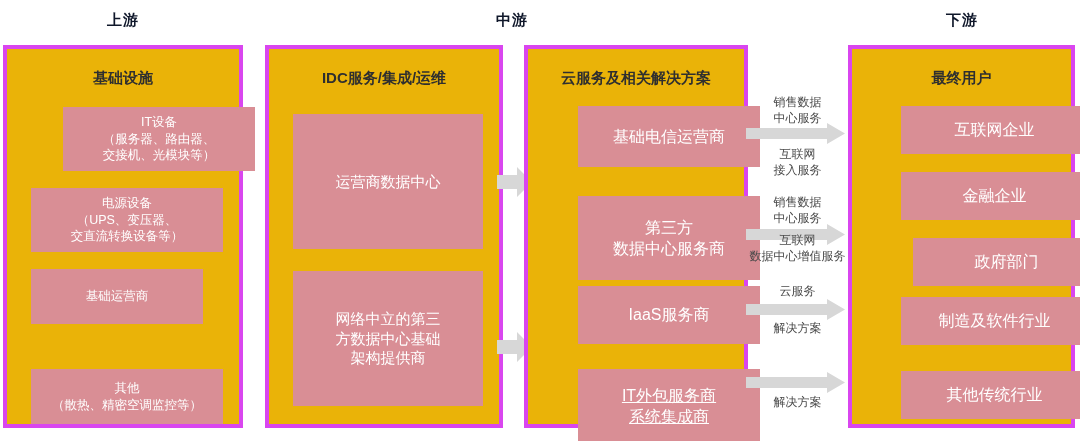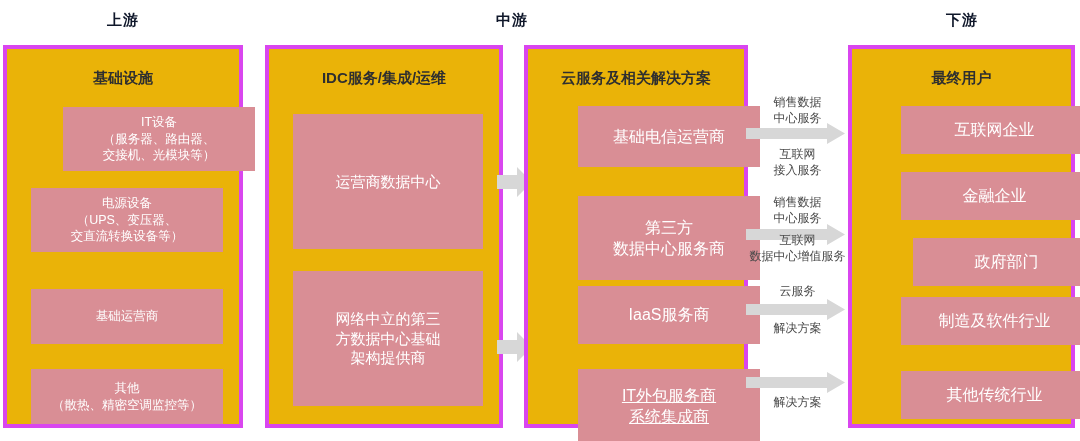--- a/index.html
+++ b/index.html
@@ -92,21 +92,21 @@
     <div class="panel-title" style="top:20px;">基础设施</div>
 
     <div class="pbox sm" style="left:24px; top:58px; width:192px; height:64px;margin-left:32px;">IT设备
 （服务器、路由器、
 交接机、光模块等）</div>
 
     <div class="pbox sm" style="left:24px; top:139px; width:192px; height:64px;">电源设备
 （UPS、变压器、
 交直流转换设备等）</div>
 
-    <div class="pbox sm" style="left:24px; top:220px; width:192px; height:55px;margin-top:20px;">基础运营商</div>
+    <div class="pbox sm" style="left:24px; top:220px; width:172px; height:55px;">基础运营商</div>
 
     <div class="pbox sm" style="left:24px; top:320px; width:192px; height:55px;">其他
 （散热、精密空调监控等）</div>
   </div>
 
   <div class="panel" style="left:265px; top:45px; width:238px; height:383px;">
     <div class="panel-title" style="top:20px;">IDC服务/集成/运维</div>
 
     <div class="pbox md" style="left:24px; top:57px; width:190px; height:135px;">运营商数据中心</div>
 

